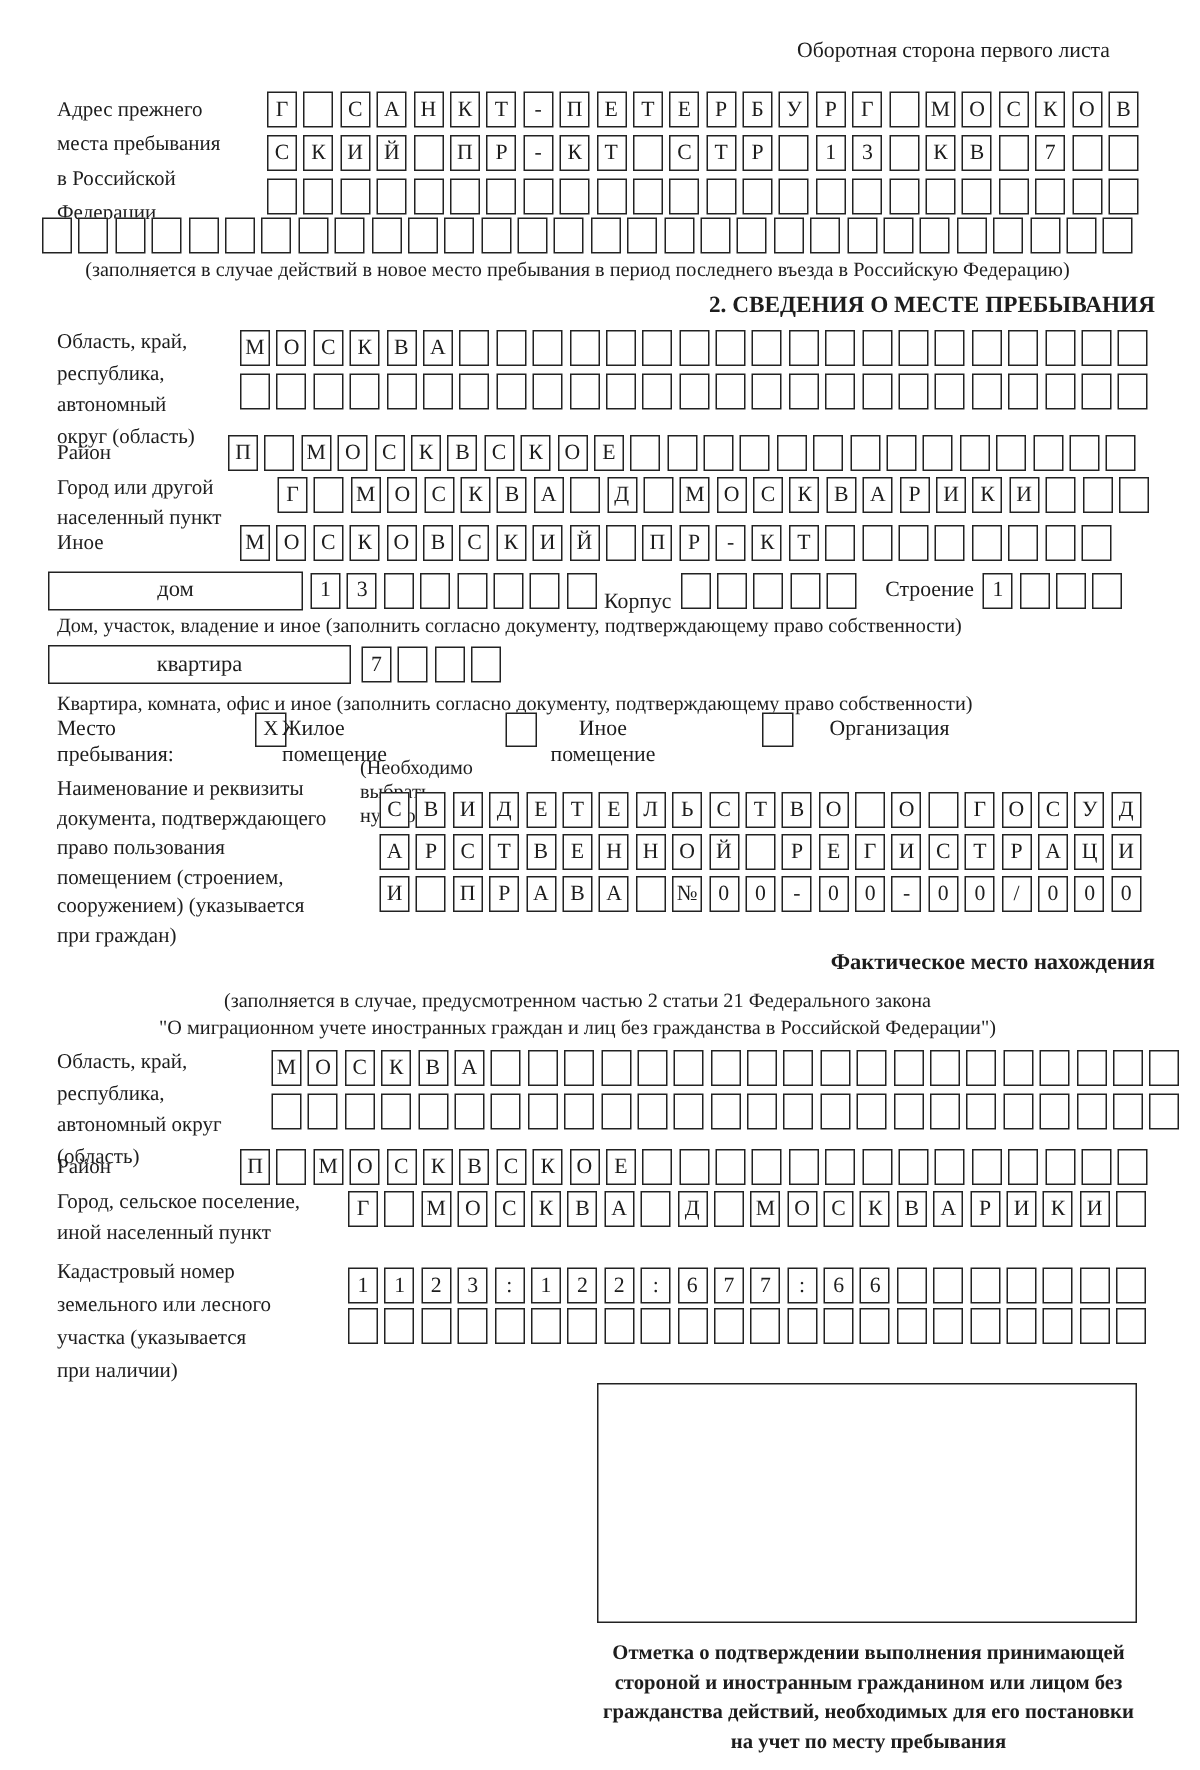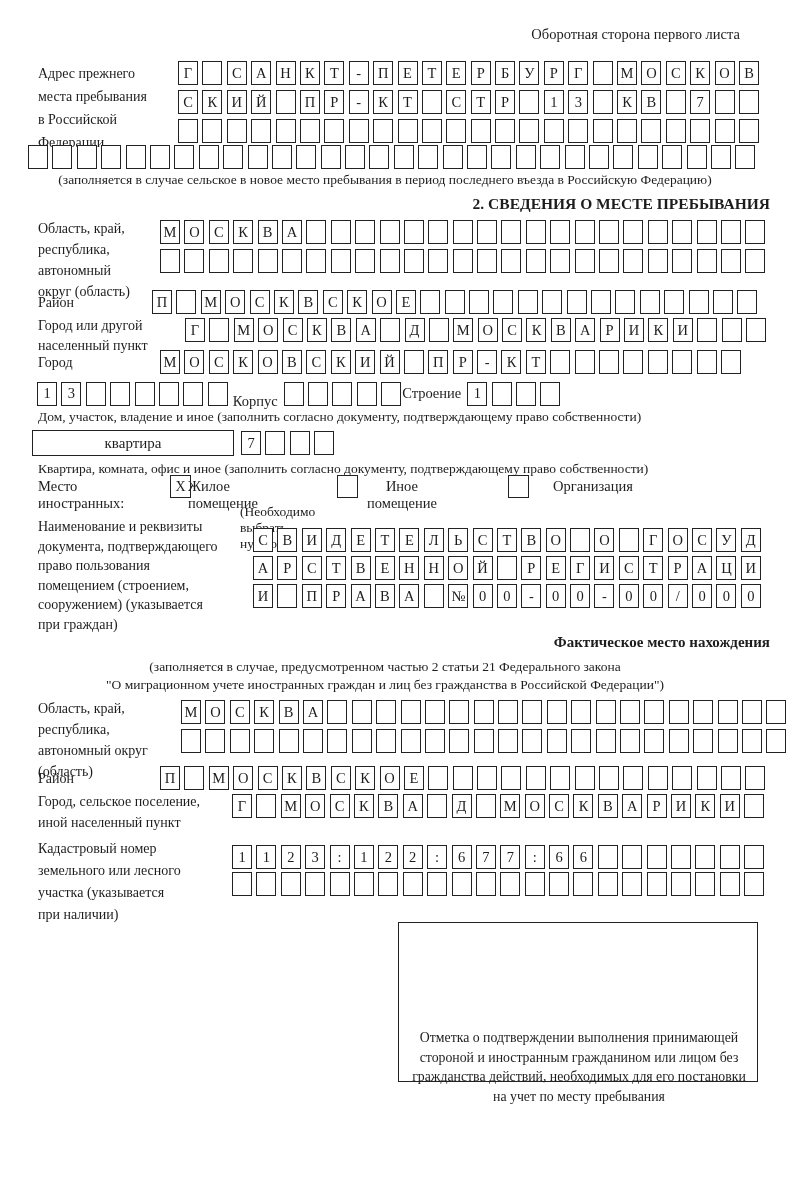--- a/index.html
+++ b/index.html
@@ -144,21 +144,21 @@
     <div class="cell"></div>
     <div class="cell"></div>
     <div class="cell"></div>
     <div class="cell"></div>
     <div class="cell"></div>
     <div class="cell"></div>
     <div class="cell"></div>
     <div class="cell"></div>
     <div class="cell"></div>
   </div>
-<div class="abs note center" style="top:172px;">(заполняется в случае сельское в новое место пребывания в период последнего въезда в Российскую Федерацию)</div>
+<div class="abs note center" style="top:172px;">(заполняется в случае действий в новое место пребывания в период последнего въезда в Российскую Федерацию)</div>
 
 <div class="abs title center" style="top:195px;">2. СВЕДЕНИЯ О МЕСТЕ ПРЕБЫВАНИЯ</div>
 
 <div class="abs lbl" style="left:38px;top:218px;">Область, край,
 республика,
 автономный
 округ (область)</div>
 <div class="abs cells" style="left:160px;top:220px;">
     <div class="cell">М</div>
     <div class="cell">О</div>
@@ -265,21 +265,21 @@
     <div class="cell">А</div>
     <div class="cell">Р</div>
     <div class="cell">И</div>
     <div class="cell">К</div>
     <div class="cell">И</div>
     <div class="cell"></div>
     <div class="cell"></div>
     <div class="cell"></div>
   </div>
 
-<div class="abs lbl" style="left:38px;top:352px;">Город</div>
+<div class="abs lbl" style="left:38px;top:352px;">Иное</div>
 <div class="abs cells" style="left:160px;top:350px;">
     <div class="cell">М</div>
     <div class="cell">О</div>
     <div class="cell">С</div>
     <div class="cell">К</div>
     <div class="cell">О</div>
     <div class="cell">В</div>
     <div class="cell">С</div>
     <div class="cell">К</div>
     <div class="cell">И</div>
@@ -294,39 +294,40 @@
     <div class="cell"></div>
     <div class="cell"></div>
     <div class="cell"></div>
     <div class="cell"></div>
     <div class="cell"></div>
     <div class="cell"></div>
     <div class="cell"></div>
   </div>
 
 <div class="abs hrow" style="left:32px;top:377px;">
+  <div class="bigbox" style="width:170px;">дом</div>
   <div class="cells" style="margin-left:5px;">
       <div class="cell">1</div>
       <div class="cell">3</div>
       <div class="cell"></div>
       <div class="cell"></div>
       <div class="cell"></div>
       <div class="cell"></div>
       <div class="cell"></div>
       <div class="cell"></div>
     </div>
   <div class="hlabel" style="margin-left:5px;margin-top:16px;">Корпус</div>
   <div class="cells" style="margin-left:6px;">
       <div class="cell"></div>
       <div class="cell"></div>
       <div class="cell"></div>
       <div class="cell"></div>
       <div class="cell"></div>
     </div>
-  <div class="hlabel" style="margin-left:1px;text-align:center;">Строение</div>
+  <div class="hlabel" style="margin-left:19px;text-align:center;">Строение</div>
   <div class="cells" style="margin-left:6px;">
       <div class="cell">1</div>
       <div class="cell"></div>
       <div class="cell"></div>
       <div class="cell"></div>
     </div>
 </div>
 <div class="abs note" style="left:38px;top:409px;">Дом, участок, владение и иное (заполнить согласно документу, подтверждающему право собственности)</div>
 
 <div class="abs hrow" style="left:32px;top:430px;">
@@ -334,21 +335,21 @@
   <div class="cells" style="margin-left:7px;">
       <div class="cell">7</div>
       <div class="cell"></div>
       <div class="cell"></div>
       <div class="cell"></div>
     </div>
 </div>
 <div class="abs note" style="left:38px;top:461px;">Квартира, комната, офис и иное (заполнить согласно документу, подтверждающему право собственности)</div>
 
 <div class="abs" style="left:0;top:0;">
-  <div class="abs hlabel" style="left:38px;top:478px;">Место иностранных:</div>
+  <div class="abs hlabel" style="left:38px;top:478px;">Место пребывания:</div>
   <div class="abs chk" style="left:170px;top:475px;">X</div>
   <div class="abs hlabel" style="left:188px;top:478px;">Жилое помещение</div>
   <div class="abs chk" style="left:337px;top:475px;"></div>
   <div class="abs hlabel" style="left:367px;top:478px;text-align:center;">Иное помещение</div>
   <div class="abs chk" style="left:508px;top:475px;"></div>
   <div class="abs hlabel" style="left:553px;top:478px;">Организация</div>
   <div class="abs note" style="left:240px;top:504px;">(Необходимо выбрать нужное)</div>
 </div>
 
 <div class="abs lbl" style="left:38px;top:517px;line-height:19.5px;font-size:14px;">Наименование и реквизиты
@@ -593,16 +594,16 @@
     <div class="cell"></div>
     <div class="cell"></div>
     <div class="cell"></div>
     <div class="cell"></div>
     <div class="cell"></div>
     <div class="cell"></div>
     <div class="cell"></div>
   </div>
 
 <div class="abs stamp" style="left:398px;top:922px;width:360px;height:160px;"></div>
-<div class="abs caption" style="left:388px;top:1028px;width:382px;">Отметка о подтверждении выполнения принимающей
+<div class="abs caption" style="left:388px;top:1092px;width:382px;font-weight:bold;">Отметка о подтверждении выполнения принимающей
 стороной и иностранным гражданином или лицом без
 гражданства действий, необходимых для его постановки
 на учет по месту пребывания</div>
 
 </body></html>

